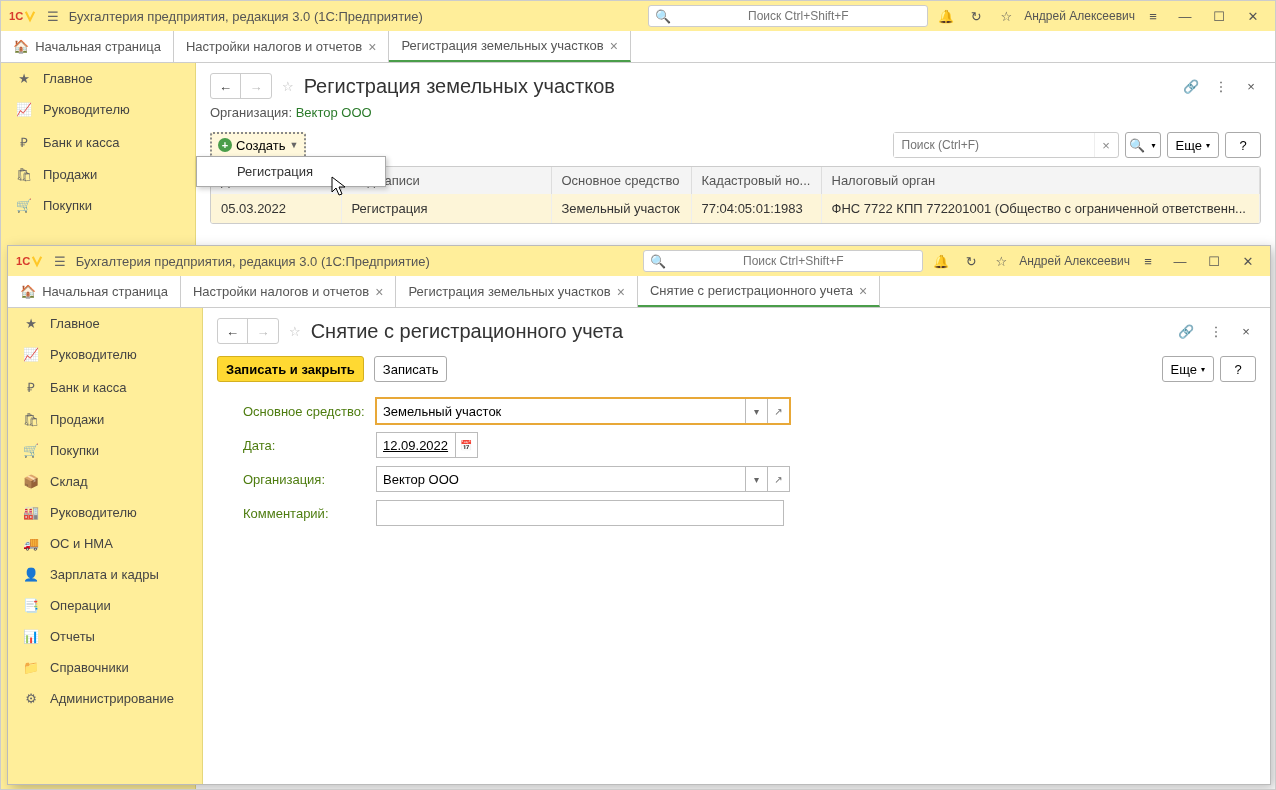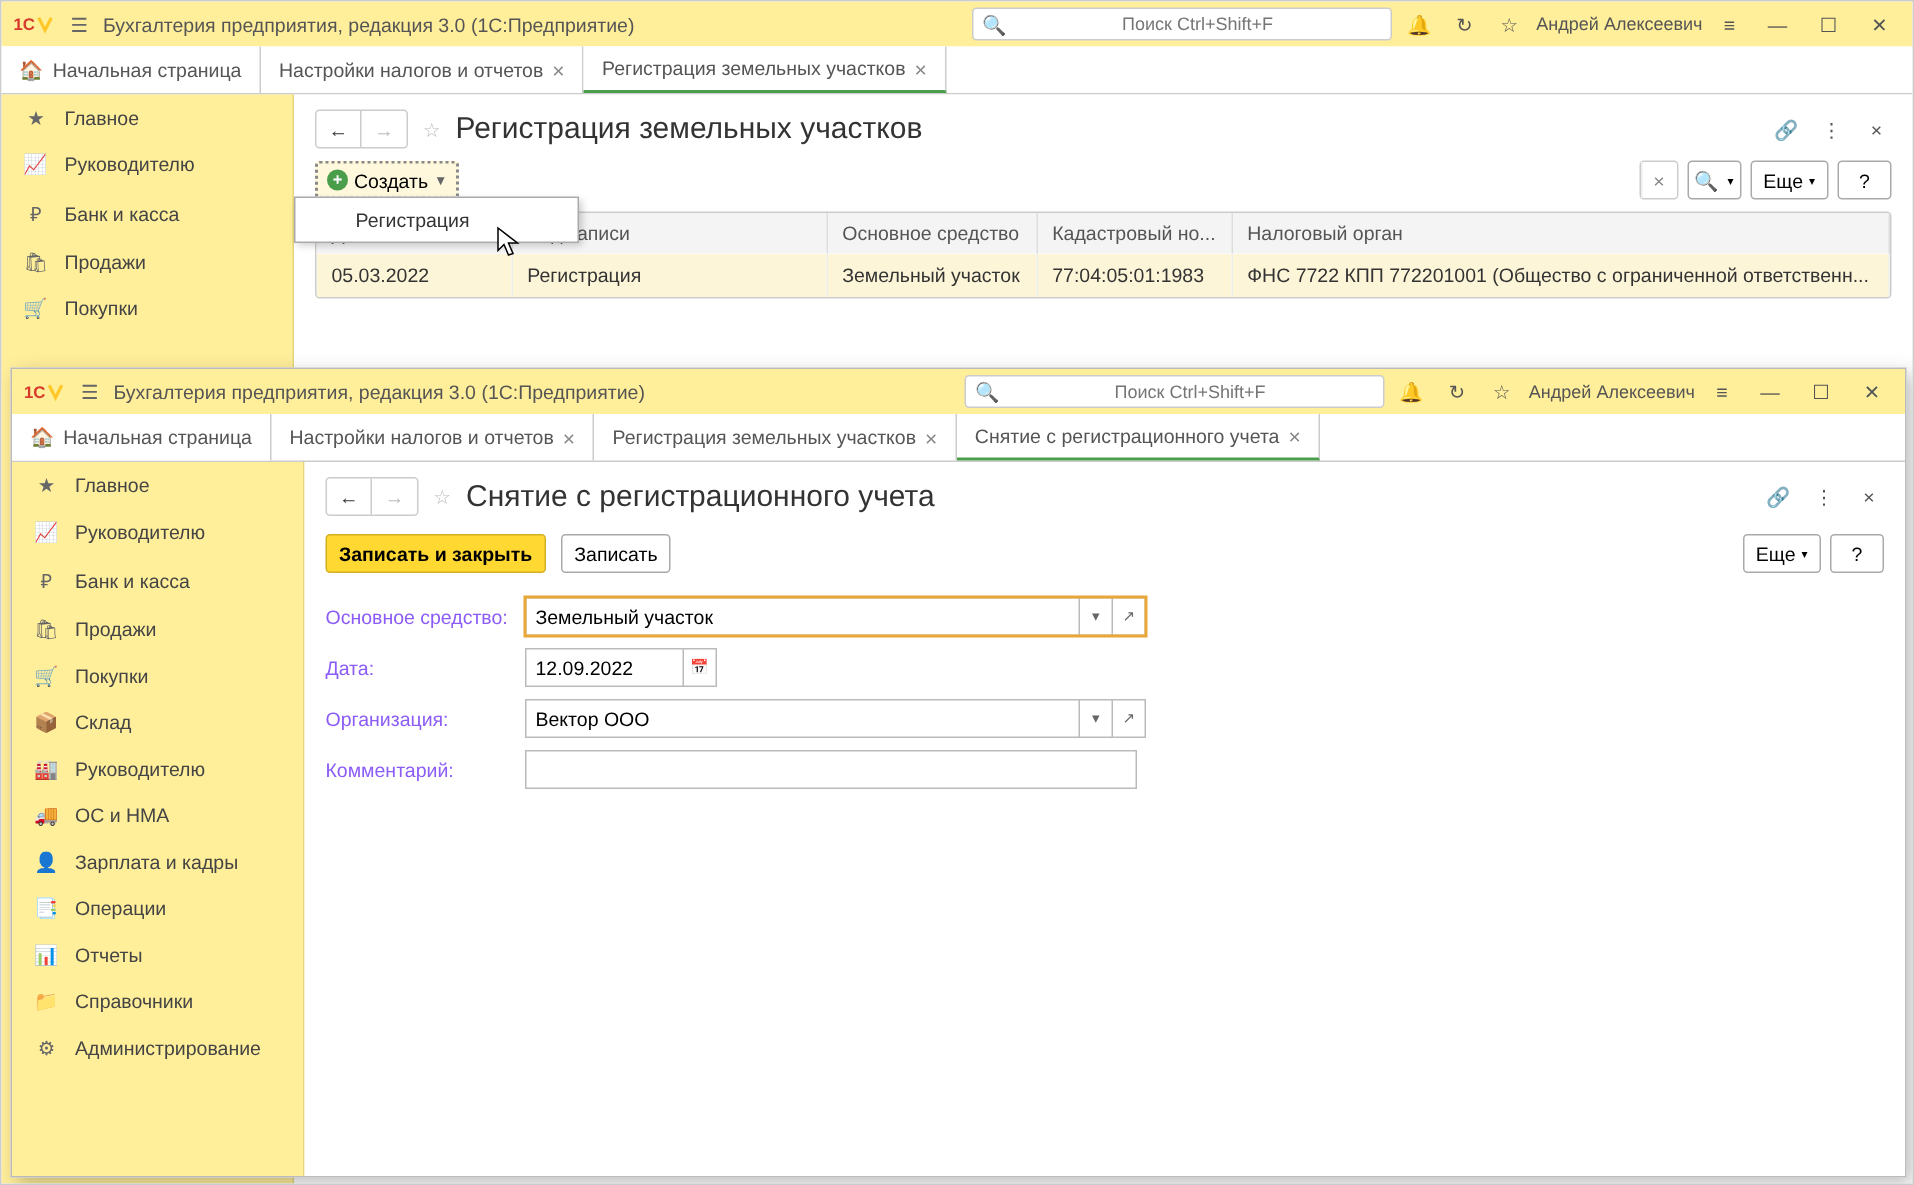--- a/index.html
+++ b/index.html
@@ -71,25 +71,25 @@
   .tbl { width: 100%; border-collapse: collapse; font-size: 13px; }
   .tbl th { background: #f4f4f4; text-align: left; padding: 6px 10px; border-right: 1px solid #ddd; color: #555; font-weight: normal; }
   .tbl td { padding: 7px 10px; border-right: 1px solid #eee; background: #fdf5d8; color: #333; white-space: nowrap; overflow: hidden; text-overflow: ellipsis; }
   
   
   .window2 { position: absolute; left: 6px; top: 244px; width: 1264px; height: 540px; border: 1px solid #bbb; box-shadow: 4px 4px 12px rgba(0,0,0,0.25); background: #fff; z-index: 50; }
   
   
   .form { padding: 8px 14px; }
   .form-row { display: flex; align-items: center; margin-bottom: 8px; gap: 8px; }
-  .form-label { width: 125px; color: #8b5cf6; }
+  .form-label { width: 125px; color: #4d7c0f; margin-left: 26px; }
   .form-input-group { display: flex; align-items: stretch; }
   .form-input { border: 1px solid #bbb; padding: 4px 6px; height: 26px; font-size: 13px; }
   .form-input.w370 { width: 370px; }
-  .form-input.w100 { width: 106px; }
+  .form-input.w100 { width: 80px; text-decoration: underline; }
   .form-input.w400 { width: 408px; }
   .input-btn { width: 22px; border: 1px solid #bbb; border-left: none; display: flex; align-items: center; justify-content: center; cursor: pointer; background: #fff; font-size: 10px; color: #666; }
   .highlight-border { outline: 2px solid #e8a838; outline-offset: -1px; }
   
   .toolbar2 { display: flex; align-items: flex-start; gap: 10px; padding: 8px 14px; }
 </style>
 </head>
 <body>
 
 <div class="window">
@@ -166,39 +166,44 @@
         </div>
         <span class="star-icon">☆</span>
         <span class="page-title">Регистрация земельных участков</span>
         <div class="page-head-right">
           <span class="link-icon">🔗</span>
           <span class="dots-icon">⋮</span>
           <span class="x-icon">×</span>
         </div>
       </div>
 
+      <div class="org-line">
+        <span>Организация:</span>
+        <span class="green">Вектор ООО</span>
+      </div>
 
       <div class="toolbar" style="position:relative">
         <button class="btn create">
           <span class="plus-circle">+</span>
           <span>Создать</span>
           <span style="font-size:9px;color:#666">▼</span>
         </button>
 
         <div class="dropdown" style="left:0; top:28px;">
           <div class="dropdown-item">
             <span>Регистрация</span>
           </div>
         </div>
         <svg class="cursor-img" style="left:135px; top:48px" width="18" height="22" viewBox="0 0 18 22">
             <path d="M1 1 L1 16 L5 12 L8 19 L11 18 L8 11 L14 11 Z" fill="#fff" stroke="#000" stroke-width="1"></path>
           </svg>
 
         <div class="toolbar-right">
           <div class="search-box">
+            <input type="text" placeholder="Поиск (Ctrl+F)" style="">
             <span class="clear-btn">×</span>
           </div>
           <button class="btn icon-only">
               <span>🔍</span>
               <span style="font-size:8px;margin-left:2px">▾</span>
             </button>
           <button class="btn">
               <span>Еще</span> 
               <span style="font-size:8px">▾</span>
             </button>

